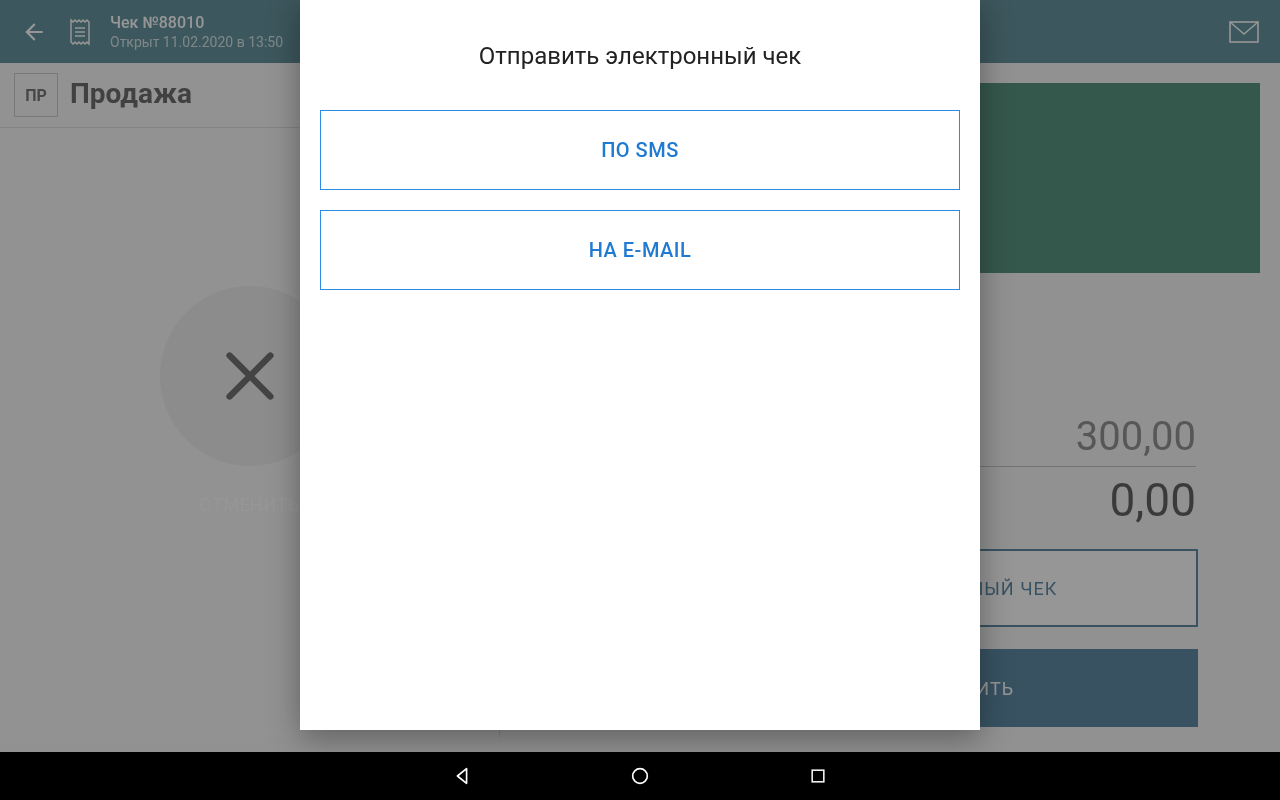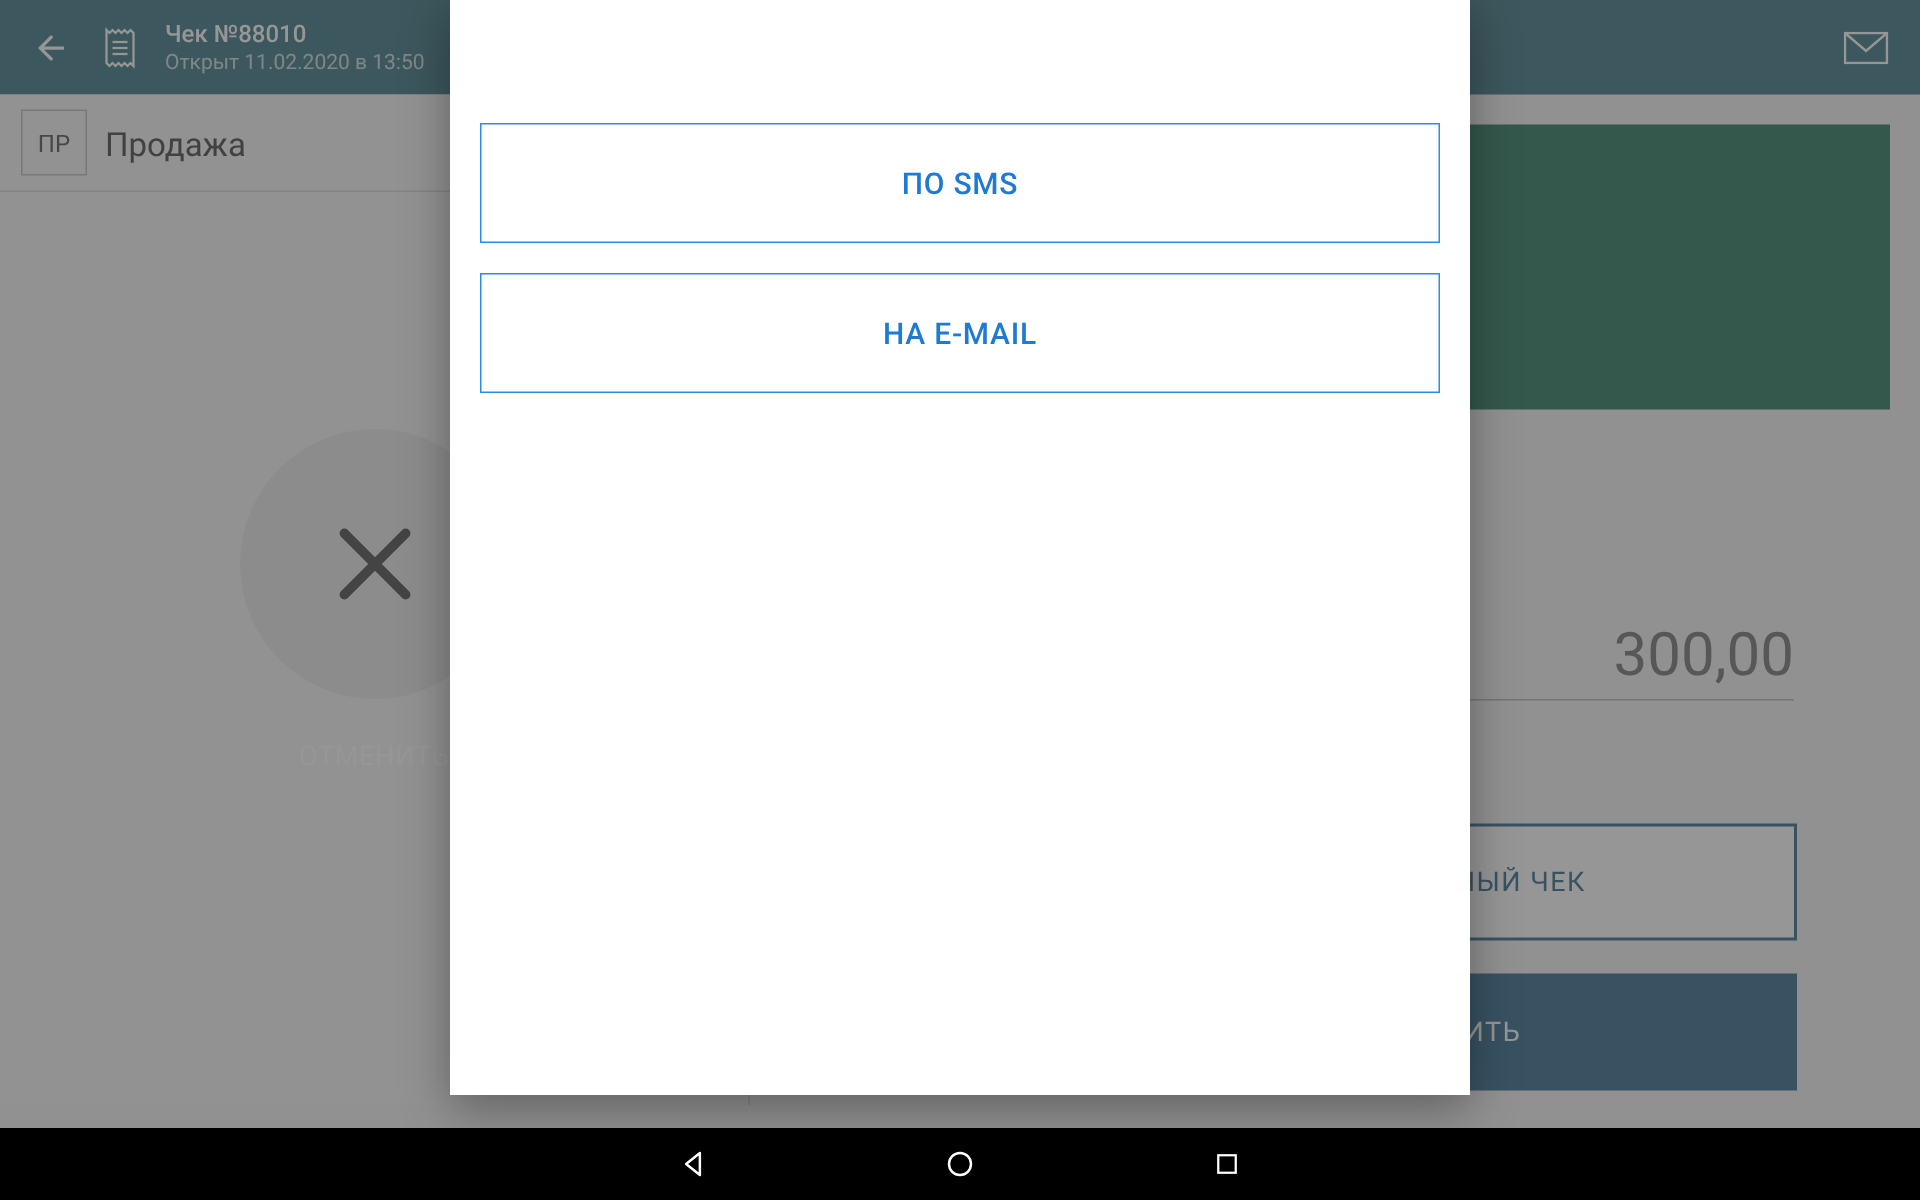--- a/index.html
+++ b/index.html
@@ -20,26 +20,26 @@
   .title-main { font-size: 16px; font-weight: 500; color: #fff; }
   .title-sub  { font-size: 14px; color: rgba(255,255,255,0.75); margin-top: 2px; }
   .topbar-spacer { flex: 1; }
   .mail-icon { width: 40px; height: 40px; display:flex; align-items:center; justify-content:center; cursor:pointer; }
 
   
   .body { position:absolute; top:63px; left:0; right:0; bottom:63px; }
   .left-pane  { position:absolute; left:0; top:0; bottom:0; width:500px; background:#f4f4f4; border-right:1px solid #d0d0d0;}
   .right-pane { position:absolute; left:500px; right:0; top:0; bottom:0; }
 
-  .sale-row { display:flex; align-items:center; padding:10px 14px; border-bottom:1px solid #d0d0d0; }
+  .sale-row { display:flex; align-items:flex-start; padding:10px 14px; border-bottom:1px solid #d0d0d0;font-weight:bold; }
   .sale-badge {
     width:44px; height:44px; border:1px solid #b5b5b5; display:flex; align-items:center;
     justify-content:center; font-size:16px; color:#3a3a3a; background:#f4f4f4;
   }
-  .sale-label { margin-left:12px; font-size:22px; color:#2b2b2b; padding-top:4px; }
+  .sale-label { margin-left:12px; font-size:28px; color:#2b2b2b; padding-top:4px; }
 
   .cancel-wrap {
     position:absolute; left:0; right:0; top:0; bottom:0;
     display:flex; flex-direction:column; align-items:center; justify-content:center;
     gap:28px;
   }
   .cancel-circle {
     width:180px; height:180px; border-radius:50%; background:#e6e6e6;
     display:flex; align-items:center; justify-content:center; cursor:pointer;
   }
@@ -141,37 +141,39 @@
         </div>
         <div class="cancel-label">ОТМЕНИТЬ</div>
       </div>
     </div>
 
     <div class="right-pane">
       <div class="right-green"></div>
       <div class="right-amounts">
         <div class="amount-main">300,00</div>
         <div class="amount-line"></div>
+        <div class="amount-sub">0,00</div>
       </div>
       <div class="right-buttons">
         <div class="btn-outline">
           <span>ЭЛЕКТРОННЫЙ ЧЕК</span>
         </div>
         <div class="btn-solid">
           <span>ОПЛАТИТЬ</span>
         </div>
       </div>
     </div>
   </div>
 
 </div>
 
 <div class="scrim"></div>
 
 <div class="modal">
+  <div class="modal-title">Отправить электронный чек</div>
   <div class="modal-buttons">
     <div class="modal-btn">
       <span>ПО SMS</span>
     </div>
     <div class="modal-btn">
       <span>НА E-MAIL</span>
     </div>
   </div>
 </div>
 

